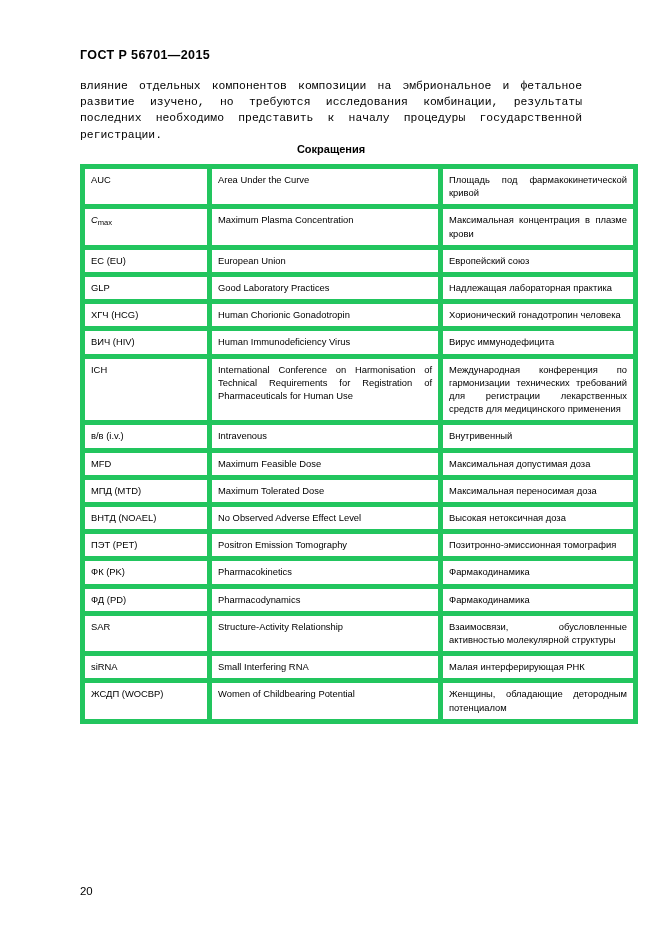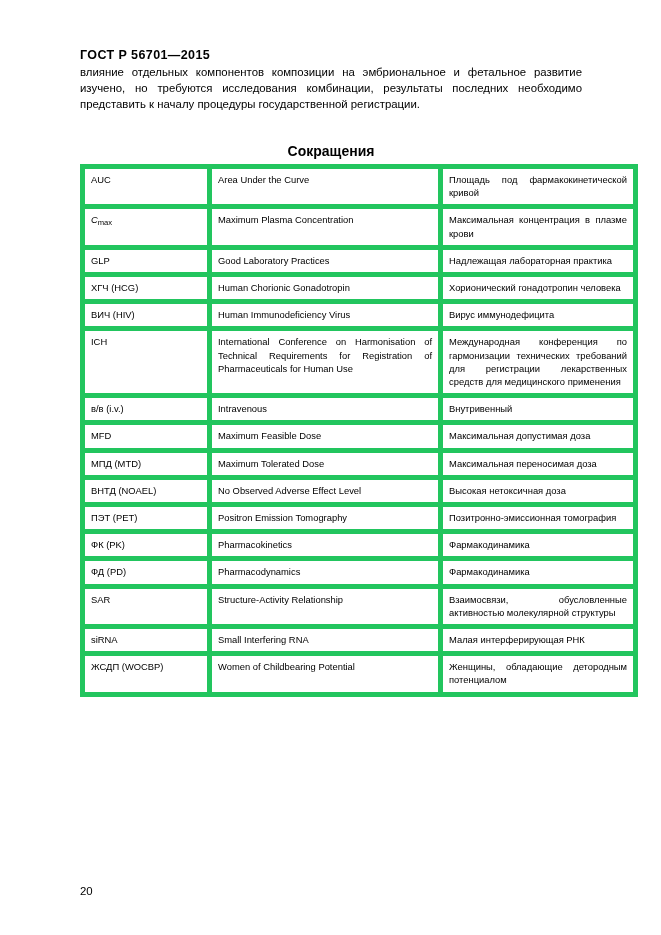--- a/index.html
+++ b/index.html
@@ -26,37 +26,37 @@
     left: 80px;
     top: 48px;
     font-family: Liberation Sans, sans-serif;
     font-weight: bold;
     font-size: 12.5px;
     letter-spacing: 0.4px;
   }
   .intro {
     position: absolute;
     left: 80px;
-    top: 64px;
+    top: 78px;
     width: 502px;
-    font-family: Liberation Sans, sans-serif;
+    font-family: Liberation Mono, monospace;
     font-size: 11.4px;
     line-height: 16.2px;
     text-align: justify;
     text-justify: inter-word;
   }
   .section-title {
     position: absolute;
     left: 80px;
     top: 143px;
     width: 502px;
     text-align: center;
     font-family: "Liberation Sans", sans-serif;
     font-weight: bold;
-    font-size: 14px;
+    font-size: 11px;
   }
   table.abbr {
     position: absolute;
     left: 80px;
     top: 164px;
     width: 502px;
     border-collapse: collapse;
     table-layout: fixed;
   }
   table.abbr td {
@@ -116,20 +116,29 @@
       <tr>
         <td class="c1"><span class="ital">C</span><span class="sub">max</span></td>
         <td class="c2">
             <div class="just">Maximum Plasma Concentration</div>
           </td>
         <td class="c3">
             <div class="just">Максимальная концентрация в плазме крови</div>
           </td>
       </tr>
       <tr>
+        <td class="c1"><span>EC (EU)</span></td>
+        <td class="c2">
+            <div class="just">European Union</div>
+          </td>
+        <td class="c3">
+            <div class="just">Европейский союз</div>
+          </td>
+      </tr>
+      <tr>
         <td class="c1"><span>GLP</span></td>
         <td class="c2">
             <div class="just">Good Laboratory Practices</div>
           </td>
         <td class="c3">
             <div class="just">Надлежащая лабораторная практика</div>
           </td>
       </tr>
       <tr>
         <td class="c1"><span>ХГЧ (HCG)</span></td>

